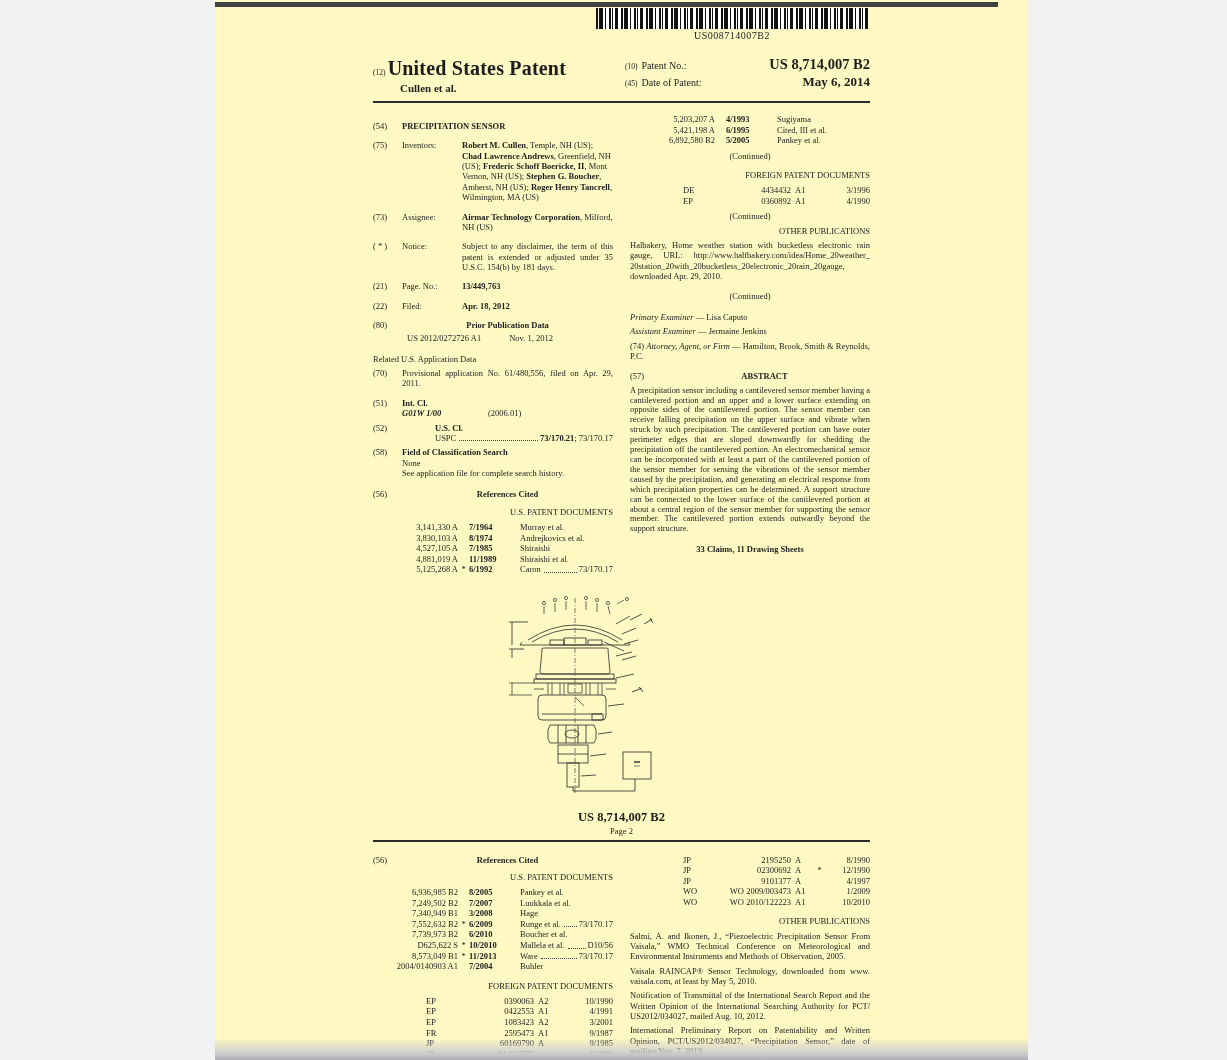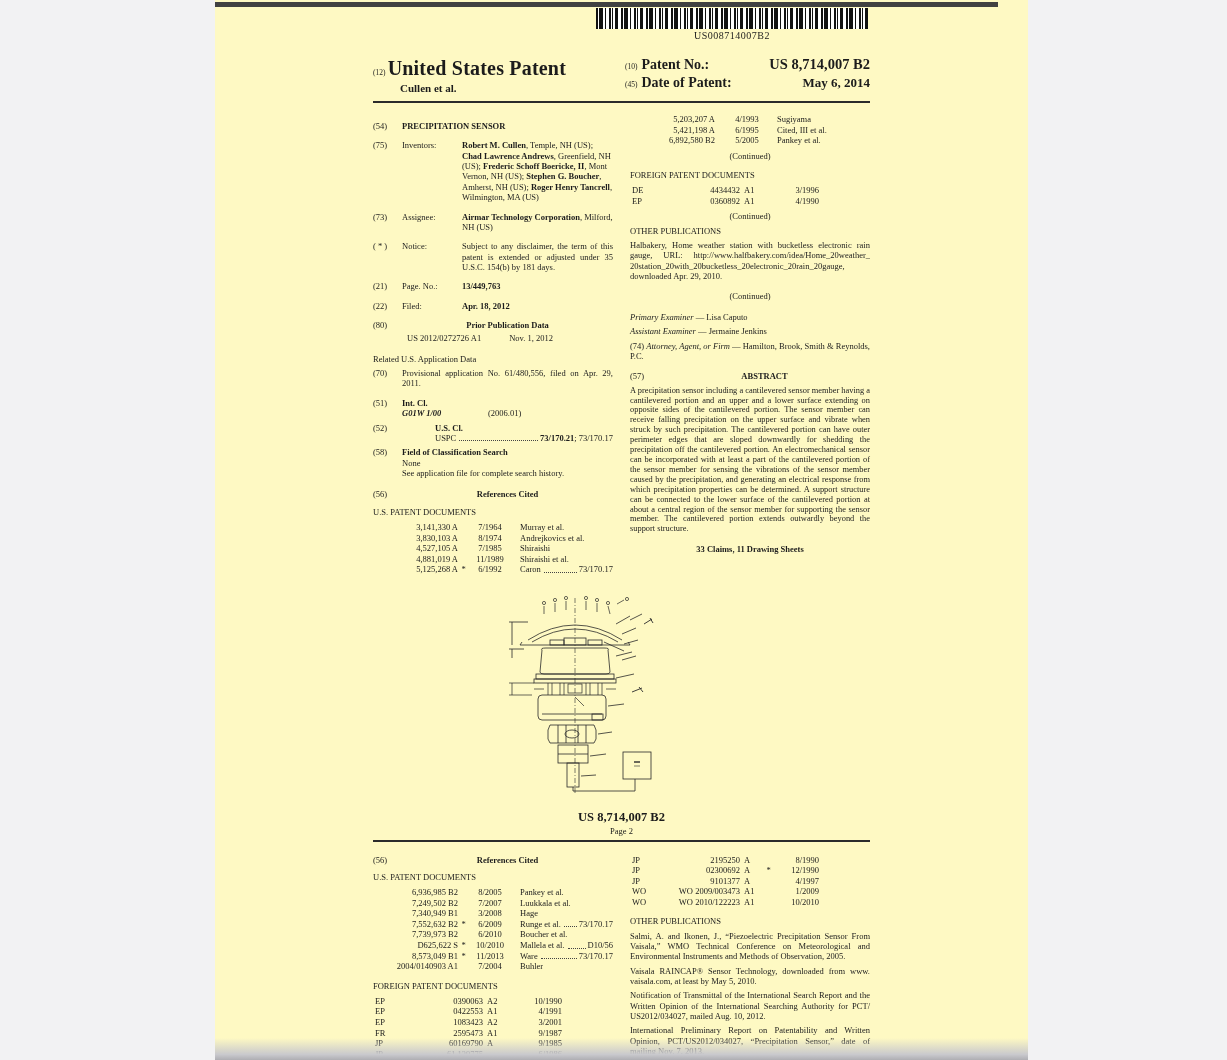--- a/index.html
+++ b/index.html
@@ -20,52 +20,52 @@
   .bctext{font-size:10px;letter-spacing:.5px;margin-top:1px;}
 
   
   .hdr{display:flex;margin-top:14px;}
   .hL{width:252px;}
   .hR{flex:1;}
   .code{font-size:7.5px;}
   .bigtitle{font-size:20px;font-weight:bold;letter-spacing:.2px;}
   .byline{font-size:11px;font-weight:bold;margin:1px 0 0 27px;}
   .hrow{display:flex;align-items:baseline;}
-  .hlabel{font-size:14px;font-weight:bold;margin-left:4px;}
+  .hlabel{font-size:10px;font-weight:normal;margin-left:4px;}
   .hval{flex:1;text-align:right;font-weight:bold;}
   .pno{font-size:14.5px;}
   .pdate{font-size:13px;}
   .rule{border:0;border-top:2px solid #2b2b2b;margin:6px 0 0 0;}
 
   
   .cols{display:flex;margin-top:9px;min-height:470px;}
   .colL{width:240px;}
   .gap{width:17px;}
   .colR{width:240px;}
 
   .item{display:flex;margin-top:9px;}
   .icode{width:29px;flex:none;}
   .ilabel{width:60px;flex:none;}
   .ibody{flex:1;}
   .b{font-weight:bold;}
   .bi{font-weight:bold;font-style:italic;}
   .just{text-align:justify;}
   .chead{font-weight:normal;}
-  .csub{text-align:left;margin-top:7px;}
+  .csub{text-align:right;margin-top:7px;}
   .cont{text-align:center;margin-top:5px;}
 
   
   .usrows{margin:5px 0 0 6px;}
   .crow{display:flex;line-height:1.24;}
   .rnum{width:79px;flex:none;text-align:right;}
   .rstar{width:11px;flex:none;text-align:center;}
-  .rdate{width:42px;flex:none;text-align:center;margin-right:9px;}
+  .rdate{width:42px;flex:none;text-align:left;margin-right:9px;font-weight:bold;}
   .lead{flex:1;border-bottom:1px dotted #444;margin:0 2px 2px 3px;min-width:8px;}
   .frows{margin:5px 0 0 2px;}
-  .frow{display:flex;line-height:1.24;}
+  .frow{display:flex;line-height:1.24;justify-content:flex-end;}
   .fcc{width:26px;flex:none;}
   .fnum{width:82px;flex:none;text-align:right;}
   .fkind{width:20px;flex:none;text-align:left;margin-left:4px;}
   .fstar{width:9px;flex:none;text-align:center;}
   .fdate{width:46px;flex:none;text-align:right;}
 
   .pub{margin:4px 0 0 0;text-align:justify;}
   .exam{margin-top:4px;}
   .exlabel{font-style:italic;}
   .abs{margin-top:4px;text-align:justify;font-size:8.4px;line-height:1.18;}

